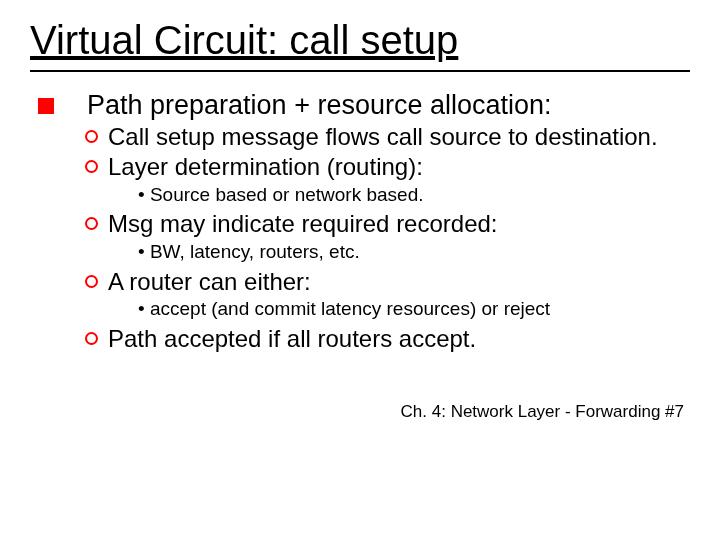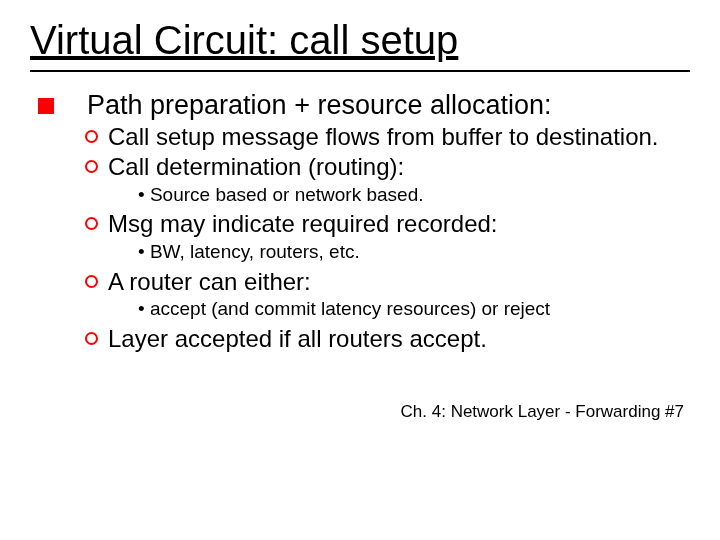--- a/index.html
+++ b/index.html
@@ -84,40 +84,40 @@
   <h1 class="title">Virtual Circuit: call setup</h1>
   <hr class="rule">
 
   <div class="lvl1">
     <span class="bullet"></span>
     <span>Path preparation + resource allocation:</span>
   </div>
 
   <div class="lvl2">
     <span class="bullet"></span>
-    <span>Call setup message flows from buffer to destination.</span>
+    <span>Call setup message flows call source to destination.</span>
   </div>
 
   <div class="lvl2">
     <span class="bullet"></span>
-    <span>Call determination (routing):</span>
+    <span>Layer determination (routing):</span>
   </div>
   <div class="lvl3">Source based or network based.</div>
 
   <div class="lvl2">
     <span class="bullet"></span>
     <span>Msg may indicate required recorded:</span>
   </div>
   <div class="lvl3">BW, latency, routers, etc.</div>
 
   <div class="lvl2">
     <span class="bullet"></span>
     <span>A router can either:</span>
   </div>
   <div class="lvl3">accept (and commit latency resources) or reject</div>
 
   <div class="lvl2">
     <span class="bullet"></span>
-    <span>Layer accepted if all routers accept.</span>
+    <span>Path accepted if all routers accept.</span>
   </div>
 
   <div class="footer">Ch. 4: Network Layer - Forwarding  #7</div>
 </div>
 
 </body></html>

